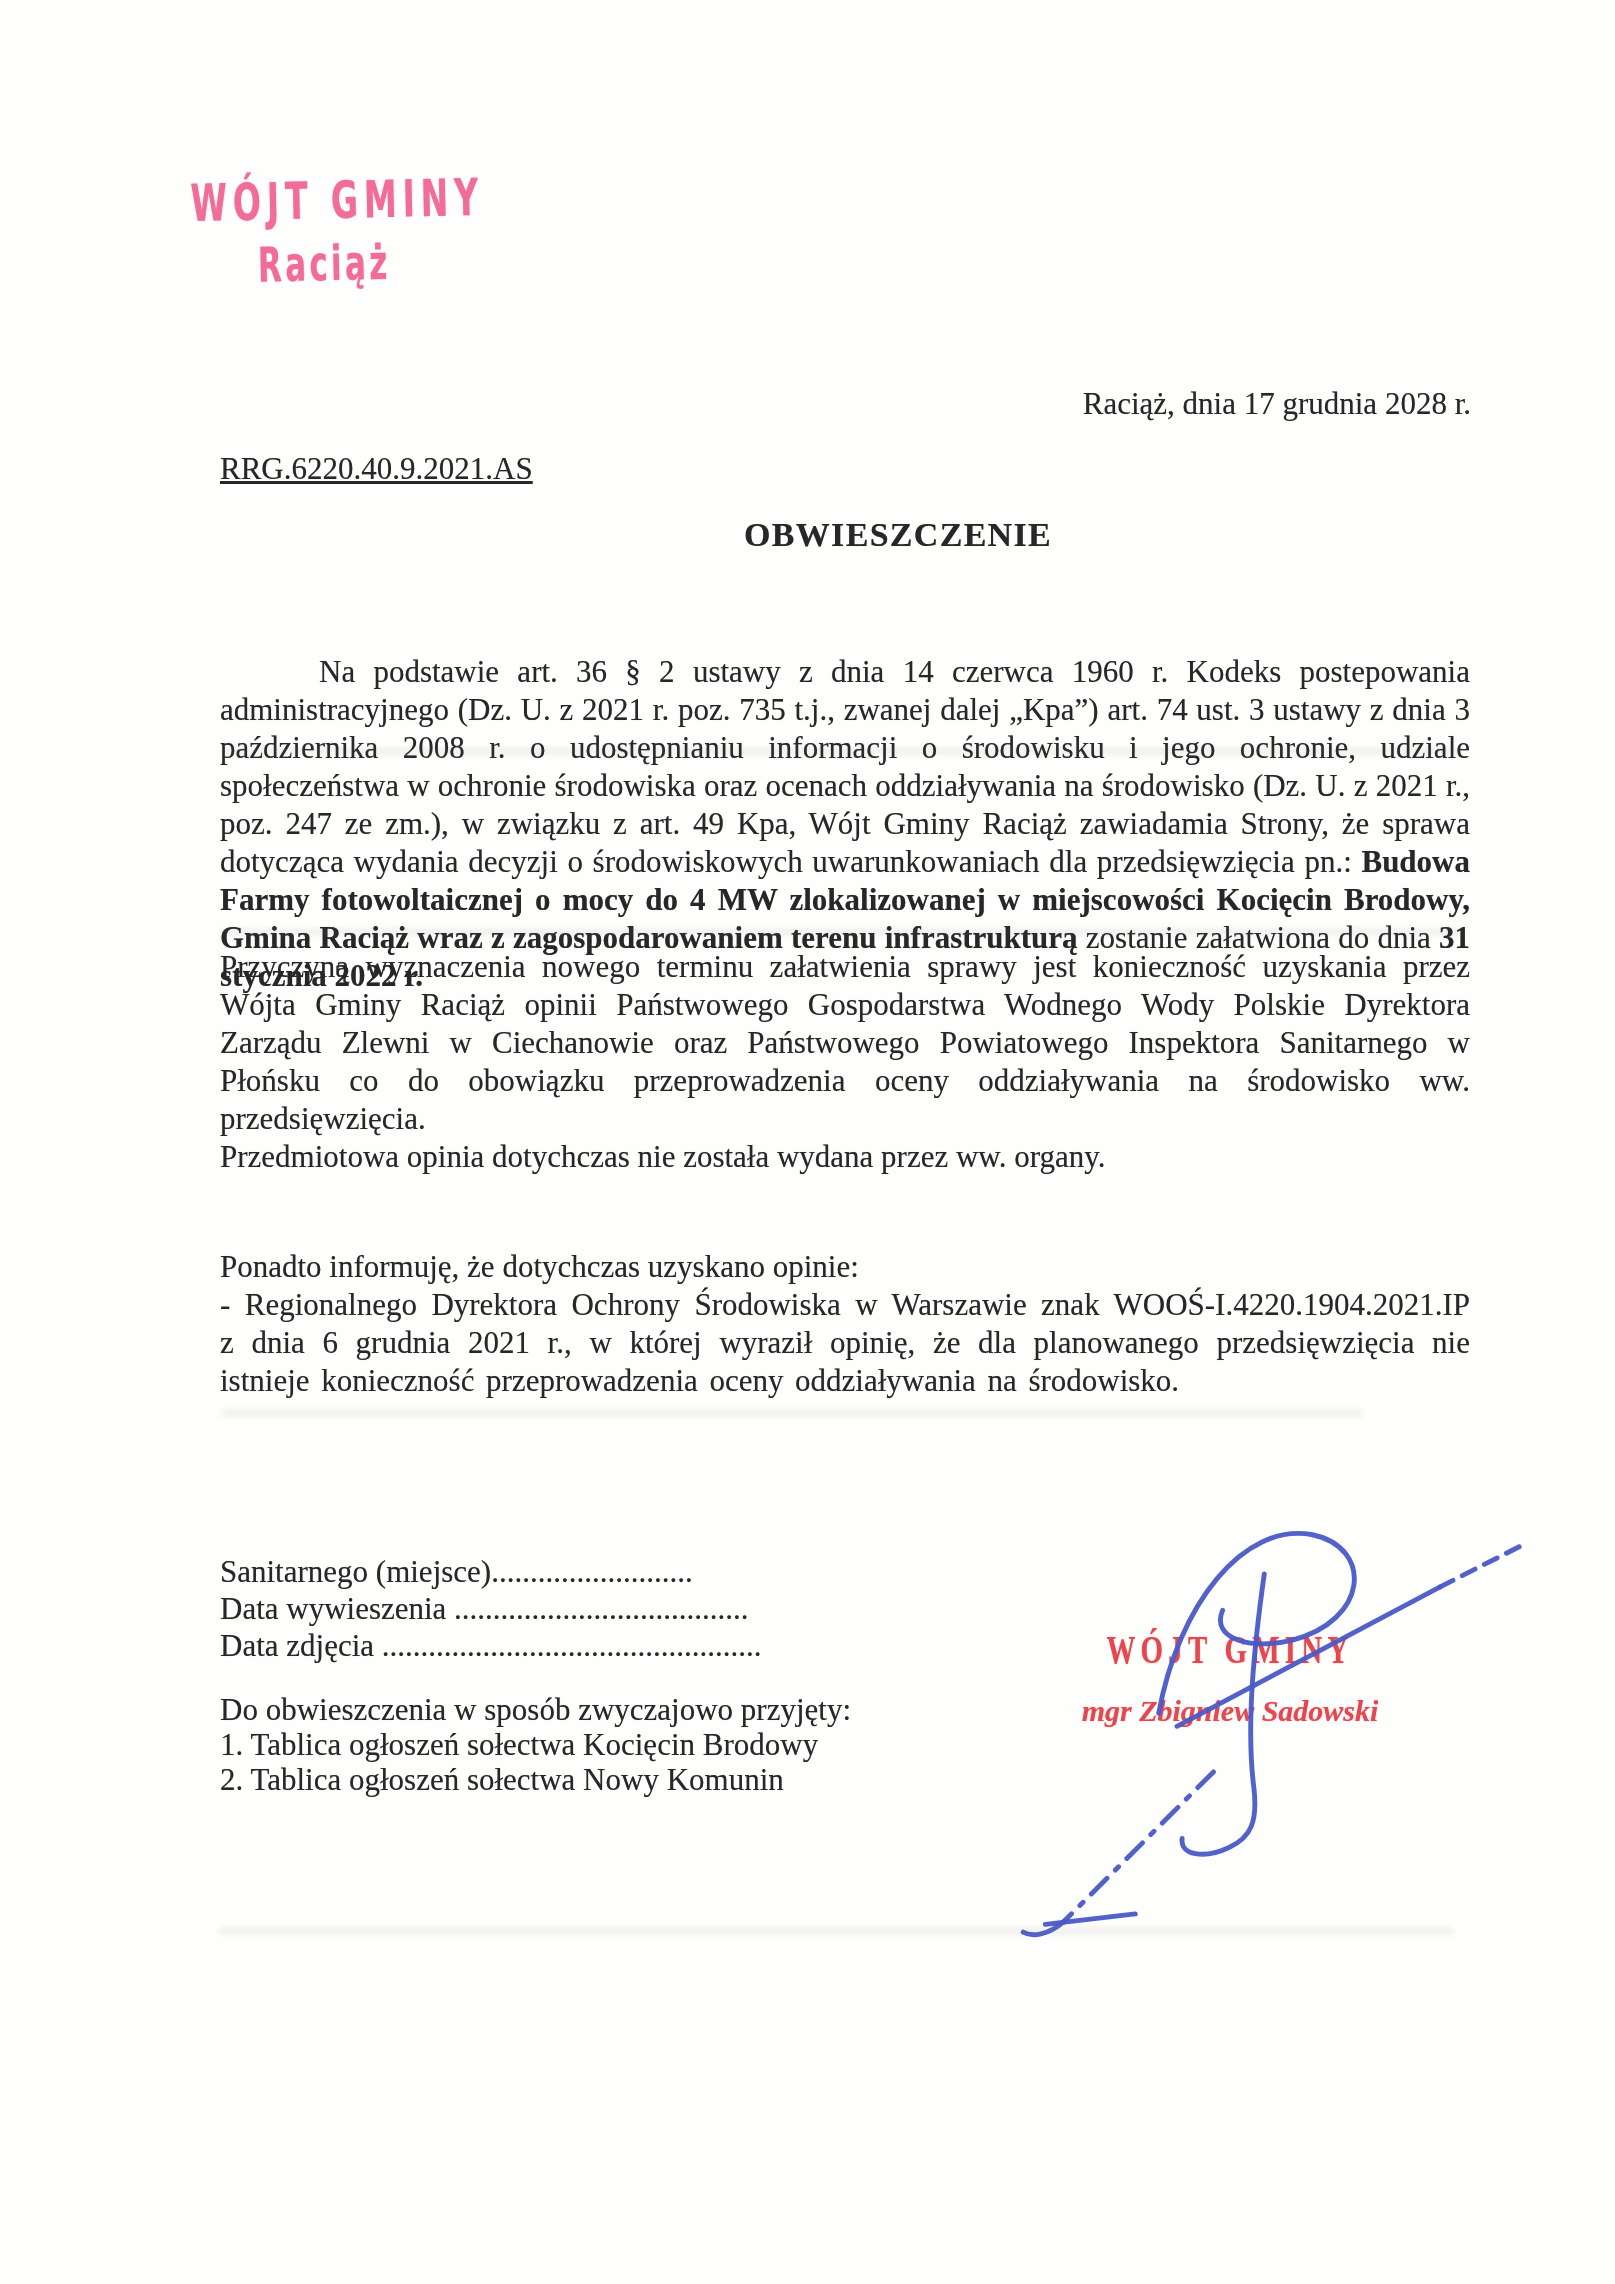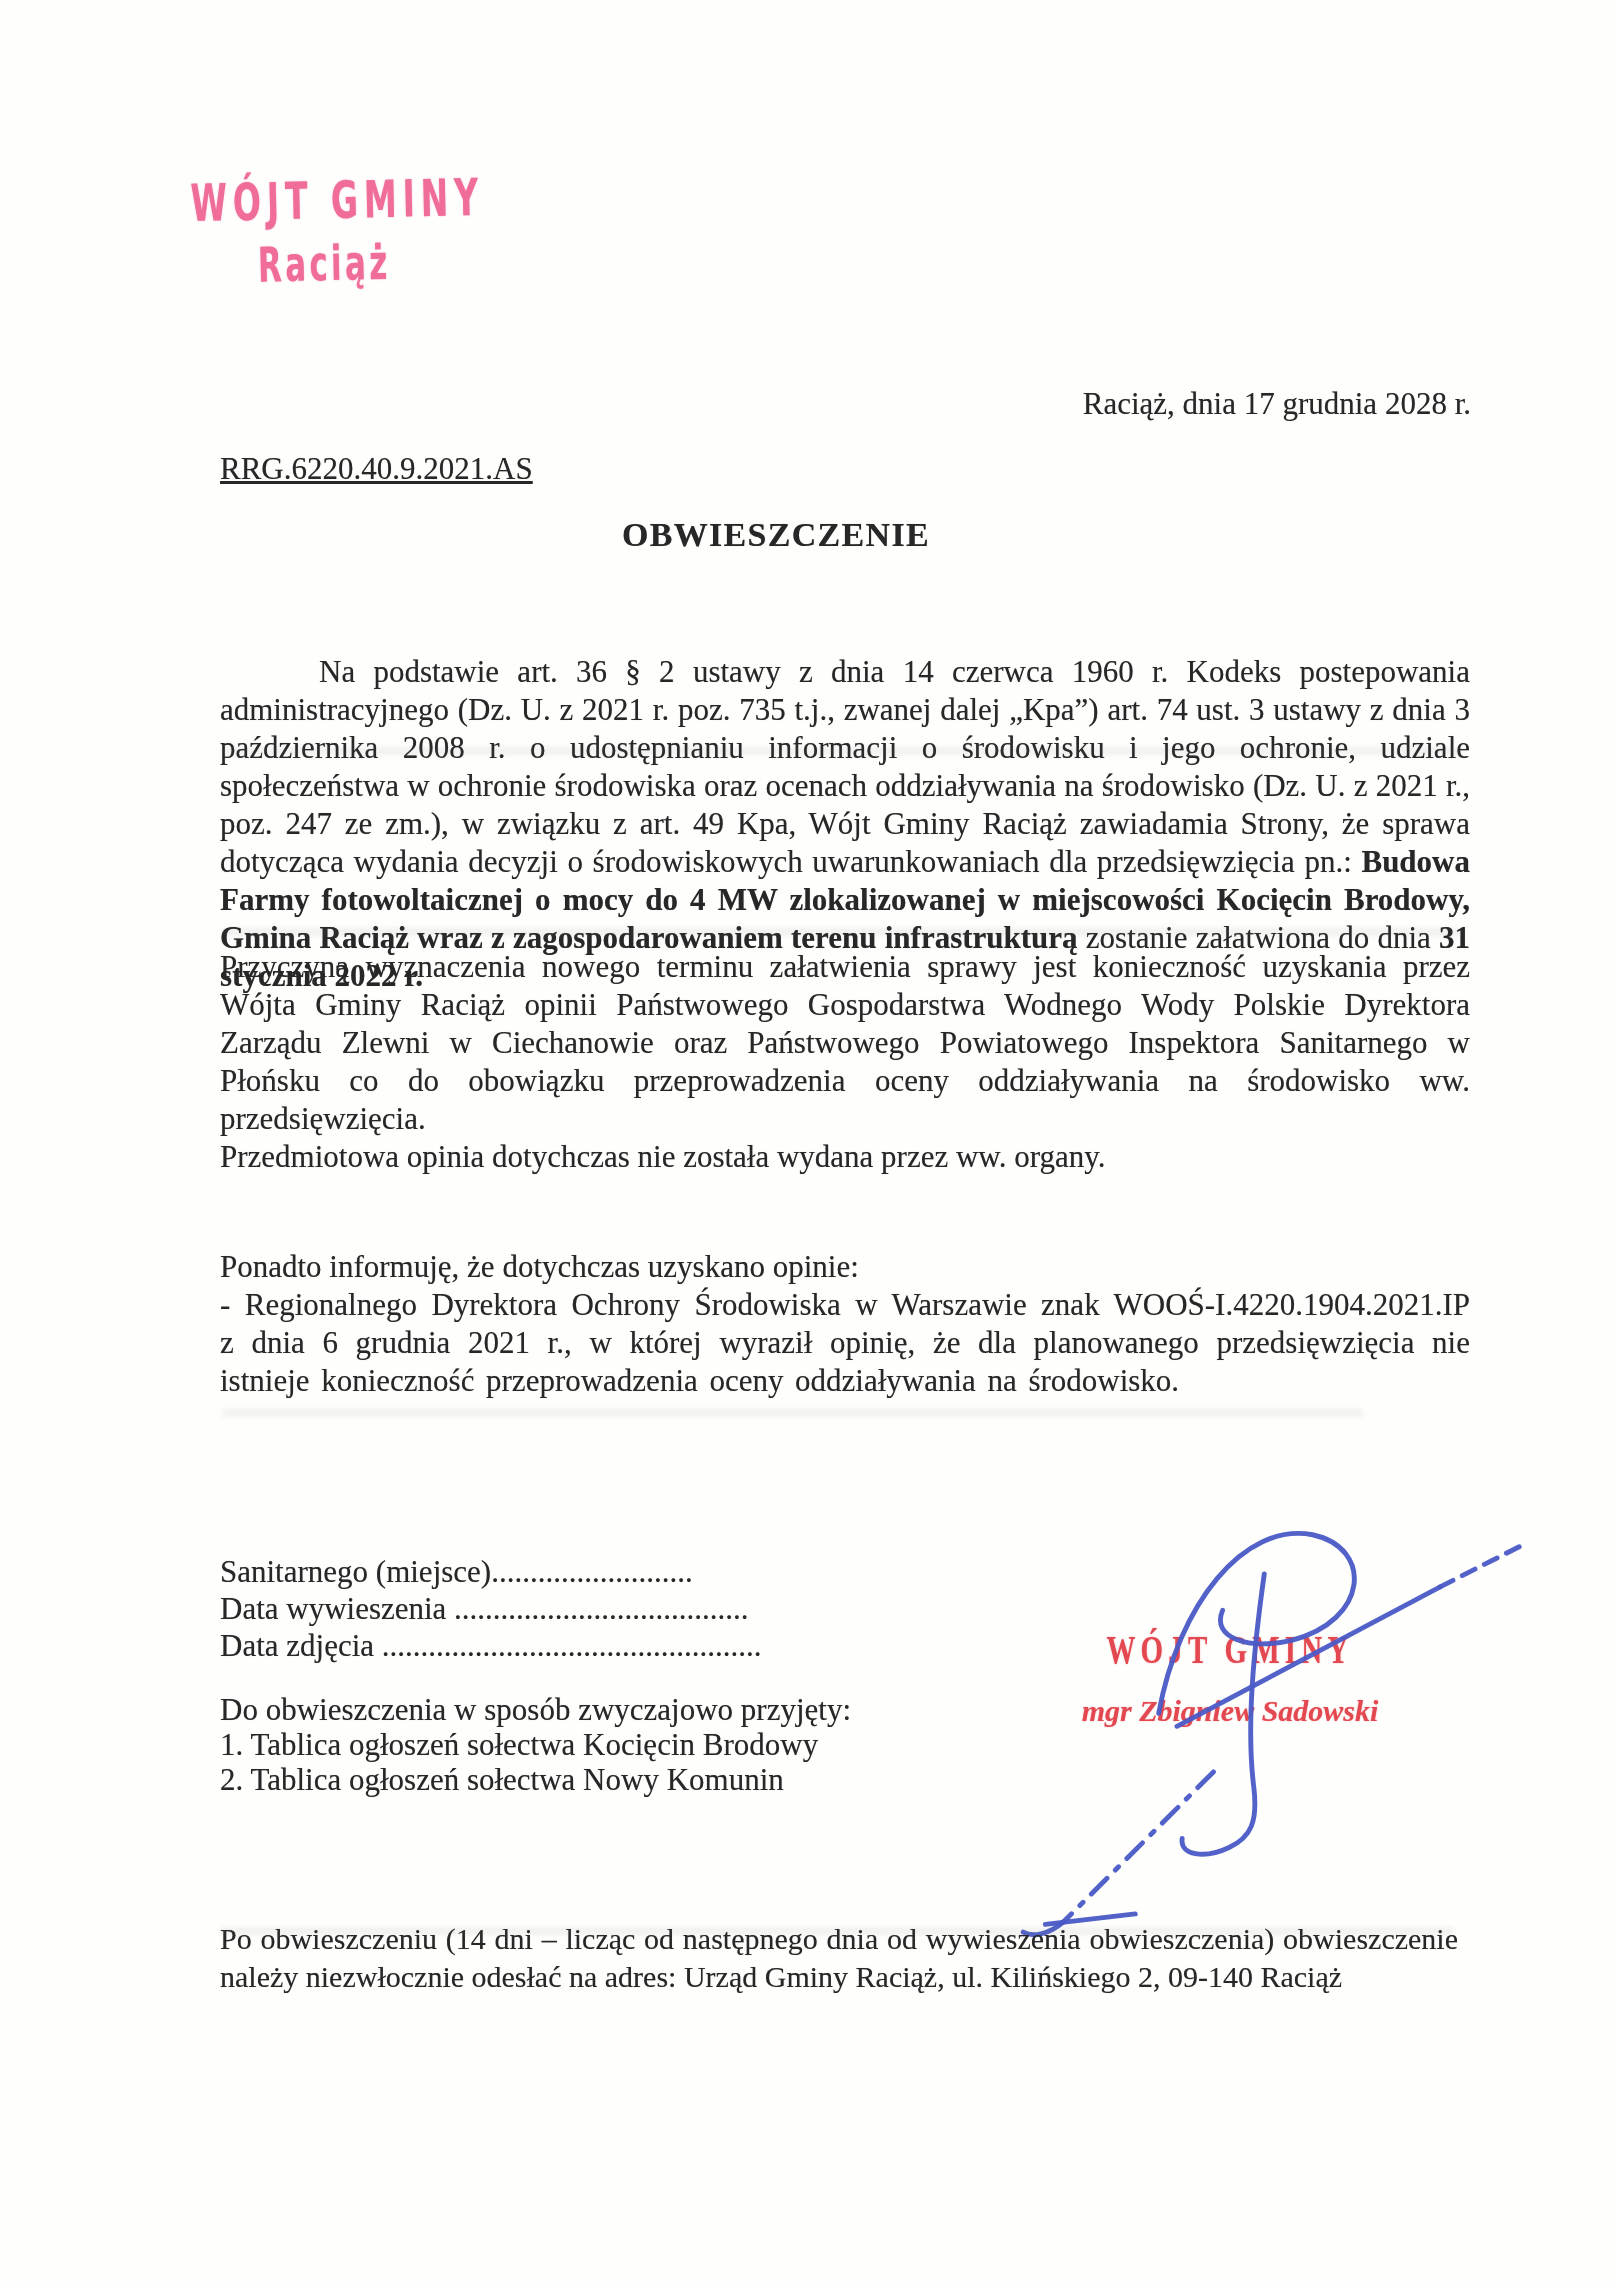--- a/index.html
+++ b/index.html
@@ -48,21 +48,21 @@
     left: 220px;
     font-size: 31px;
     white-space: nowrap;
     text-decoration: underline;
   }
   .doc-title {
     position: absolute;
     top: 516px;
     left: 622px;
     width: 430px;
-    text-align: left;
+    text-align: right;
     font-size: 34px;
     font-weight: bold;
     letter-spacing: 1.3px;
     white-space: nowrap;
   }
 
   
   .para {
     position: absolute;
     left: 220px;
@@ -214,21 +214,20 @@
     <path d="M 296 332 L 700 118"></path>
     <path d="M 700 118 L 822 56" stroke-dasharray="22 16"></path>
 
     <path d="M 430 98 C 414 212 402 332 414 426 C 420 478 410 502 376 518 C 338 536 300 530 304 504"></path>
 
     <path d="M 352 402 L 122 632" stroke-dasharray="34 18 7 18"></path>
     <path d="M 122 632 C 98 652 74 656 60 648"></path>
     <path d="M 94 636 L 232 620"></path>
   </svg>
 
-  <p class="footer-note printed">Po obwieszczeniu (14 dni – licząc od następnego dnia od wywieszenia obwieszczenia) obwieszczenie należy niezwłocznie odesłać na adres: Urząd Gminy Raciąż, ul. Kilińskiego 2, 09-140 Raciąż</p>
 
   <div class="smudge" id="smudge-1"></div>
   <div class="smudge" id="smudge-2"></div>
   <div class="smudge" id="smudge-3"></div>
   <div class="smudge" id="smudge-4"></div>
 
 </div>
 
 
 </body></html>

